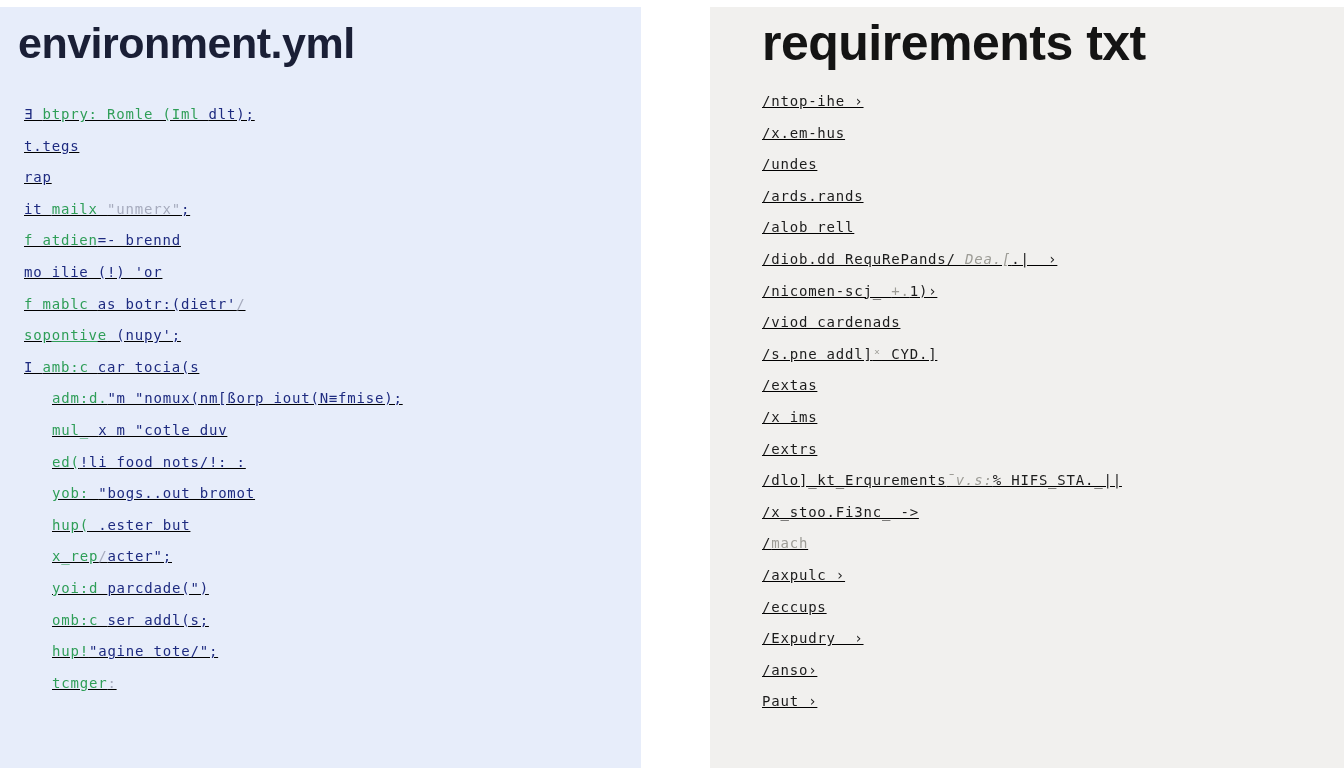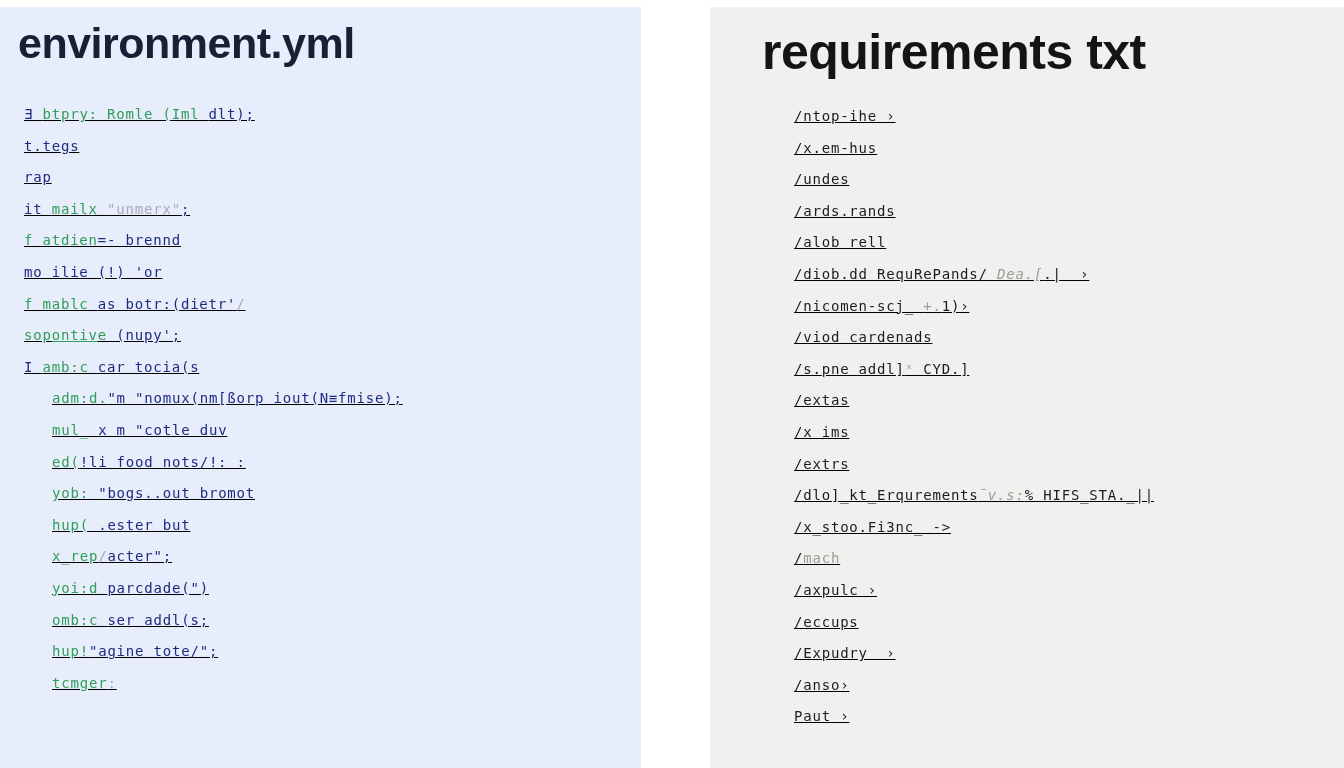--- a/index.html
+++ b/index.html
@@ -9,27 +9,27 @@
   }
   .panel{position:absolute;top:7px;height:761px;}
   .panel-left{left:0;width:633px;background:#e7edfa;padding-left:8px;}
   .panel-right{left:710px;width:634px;background:#f1f0ee;}
   .file-title{
     position:absolute;
     font-family:"Liberation Sans","DejaVu Sans",sans-serif;
     font-weight:800;line-height:1.1;white-space:nowrap;
   }
   .panel-left .file-title{left:18px;top:13px;font-size:43px;color:#1a1f36;letter-spacing:-0.5px;}
-  .panel-right .file-title{left:52px;top:18px;font-size:50px;color:#141414;letter-spacing:-0.5px;}
+  .panel-right .file-title{left:52px;top:9px;font-size:50px;color:#141414;letter-spacing:-0.5px;}
   .code{
     position:absolute;font-size:14px;letter-spacing:0.8px;
     white-space:pre;line-height:31.6px;text-decoration:underline;
   }
   .panel-left .code{left:24px;top:92px;}
-  .panel-right .code{left:52px;top:94px;margin-left:32px;}
+  .panel-right .code{left:52px;top:79px;}
   .code-line{height:31.6px;}
   .code-line.indent{padding-left:28px;}
 </style>
 </head>
 <body>
 
 <div class="panel panel-left">
   <div class="file-title">environment.yml</div>
   <div class="code"><div class="code-line"><span style="color: rgb(30, 43, 128);">Ǝ </span><span style="color: rgb(47, 158, 88);">btpry: Romle (Iml </span><span style="color: rgb(30, 43, 128);">dlt);</span></div><div class="code-line"><span style="color: rgb(30, 43, 128);">t.tegs</span></div><div class="code-line"><span style="color: rgb(30, 43, 128);">rap</span></div><div class="code-line"><span style="color: rgb(30, 43, 128);">it </span><span style="color: rgb(47, 158, 88);">mailx </span><span style="color: rgb(166, 171, 189);">"unmerx"</span><span style="color: rgb(30, 43, 128);">;</span></div><div class="code-line"><span style="color: rgb(47, 158, 88);">f atdien</span><span style="color: rgb(30, 43, 128);">=- brennd</span></div><div class="code-line"><span style="color: rgb(30, 43, 128);">mo ilie (!) 'or</span></div><div class="code-line"><span style="color: rgb(47, 158, 88);">f mablc </span><span style="color: rgb(30, 43, 128);">as botr:(dietr'</span><span style="color: rgb(166, 171, 189);">/</span></div><div class="code-line"><span style="color: rgb(47, 158, 88);">sop</span><span style="color: rgb(47, 158, 88); text-decoration: underline;">ontiv</span><span style="color: rgb(47, 158, 88);">e</span><span style="color: rgb(30, 43, 128);"> (nupy';</span></div><div class="code-line"><span style="color: rgb(30, 43, 128);">I </span><span style="color: rgb(47, 158, 88);">amb:c </span><span style="color: rgb(30, 43, 128);">car tocia(s</span></div><div class="code-line indent"><span style="color: rgb(47, 158, 88);">adm:d.</span><span style="color: rgb(30, 43, 128);">"m "nomux(nm[ßorp iout(N≡fmise);</span></div><div class="code-line indent"><span style="color: rgb(47, 158, 88);">mul_ </span><span style="color: rgb(30, 43, 128);">x m "cotle duv</span></div><div class="code-line indent"><span style="color: rgb(47, 158, 88);">ed(</span><span style="color: rgb(30, 43, 128);">!li food nots/!: :</span></div><div class="code-line indent"><span style="color: rgb(47, 158, 88);">yob: </span><span style="color: rgb(30, 43, 128);">"bogs..out bromot</span></div><div class="code-line indent"><span style="color: rgb(47, 158, 88);">hup(</span><span style="color: rgb(30, 43, 128);"> .ester but</span></div><div class="code-line indent"><span style="color: rgb(47, 158, 88);">x_rep</span><span style="color: rgb(166, 171, 189);">/</span><span style="color: rgb(30, 43, 128);">acter";</span></div><div class="code-line indent"><span style="color: rgb(47, 158, 88);">yoi:d </span><span style="color: rgb(30, 43, 128);">parcdade(")</span></div><div class="code-line indent"><span style="color: rgb(47, 158, 88);">omb:c </span><span style="color: rgb(30, 43, 128);">ser addl(s;</span></div><div class="code-line indent"><span style="color: rgb(47, 158, 88);">hup!</span><span style="color: rgb(30, 43, 128);">"agine tote/";</span></div><div class="code-line indent"><span style="color: rgb(47, 158, 88);">tcmger</span><span style="color: rgb(166, 171, 189);">:</span></div></div>
 </div>

